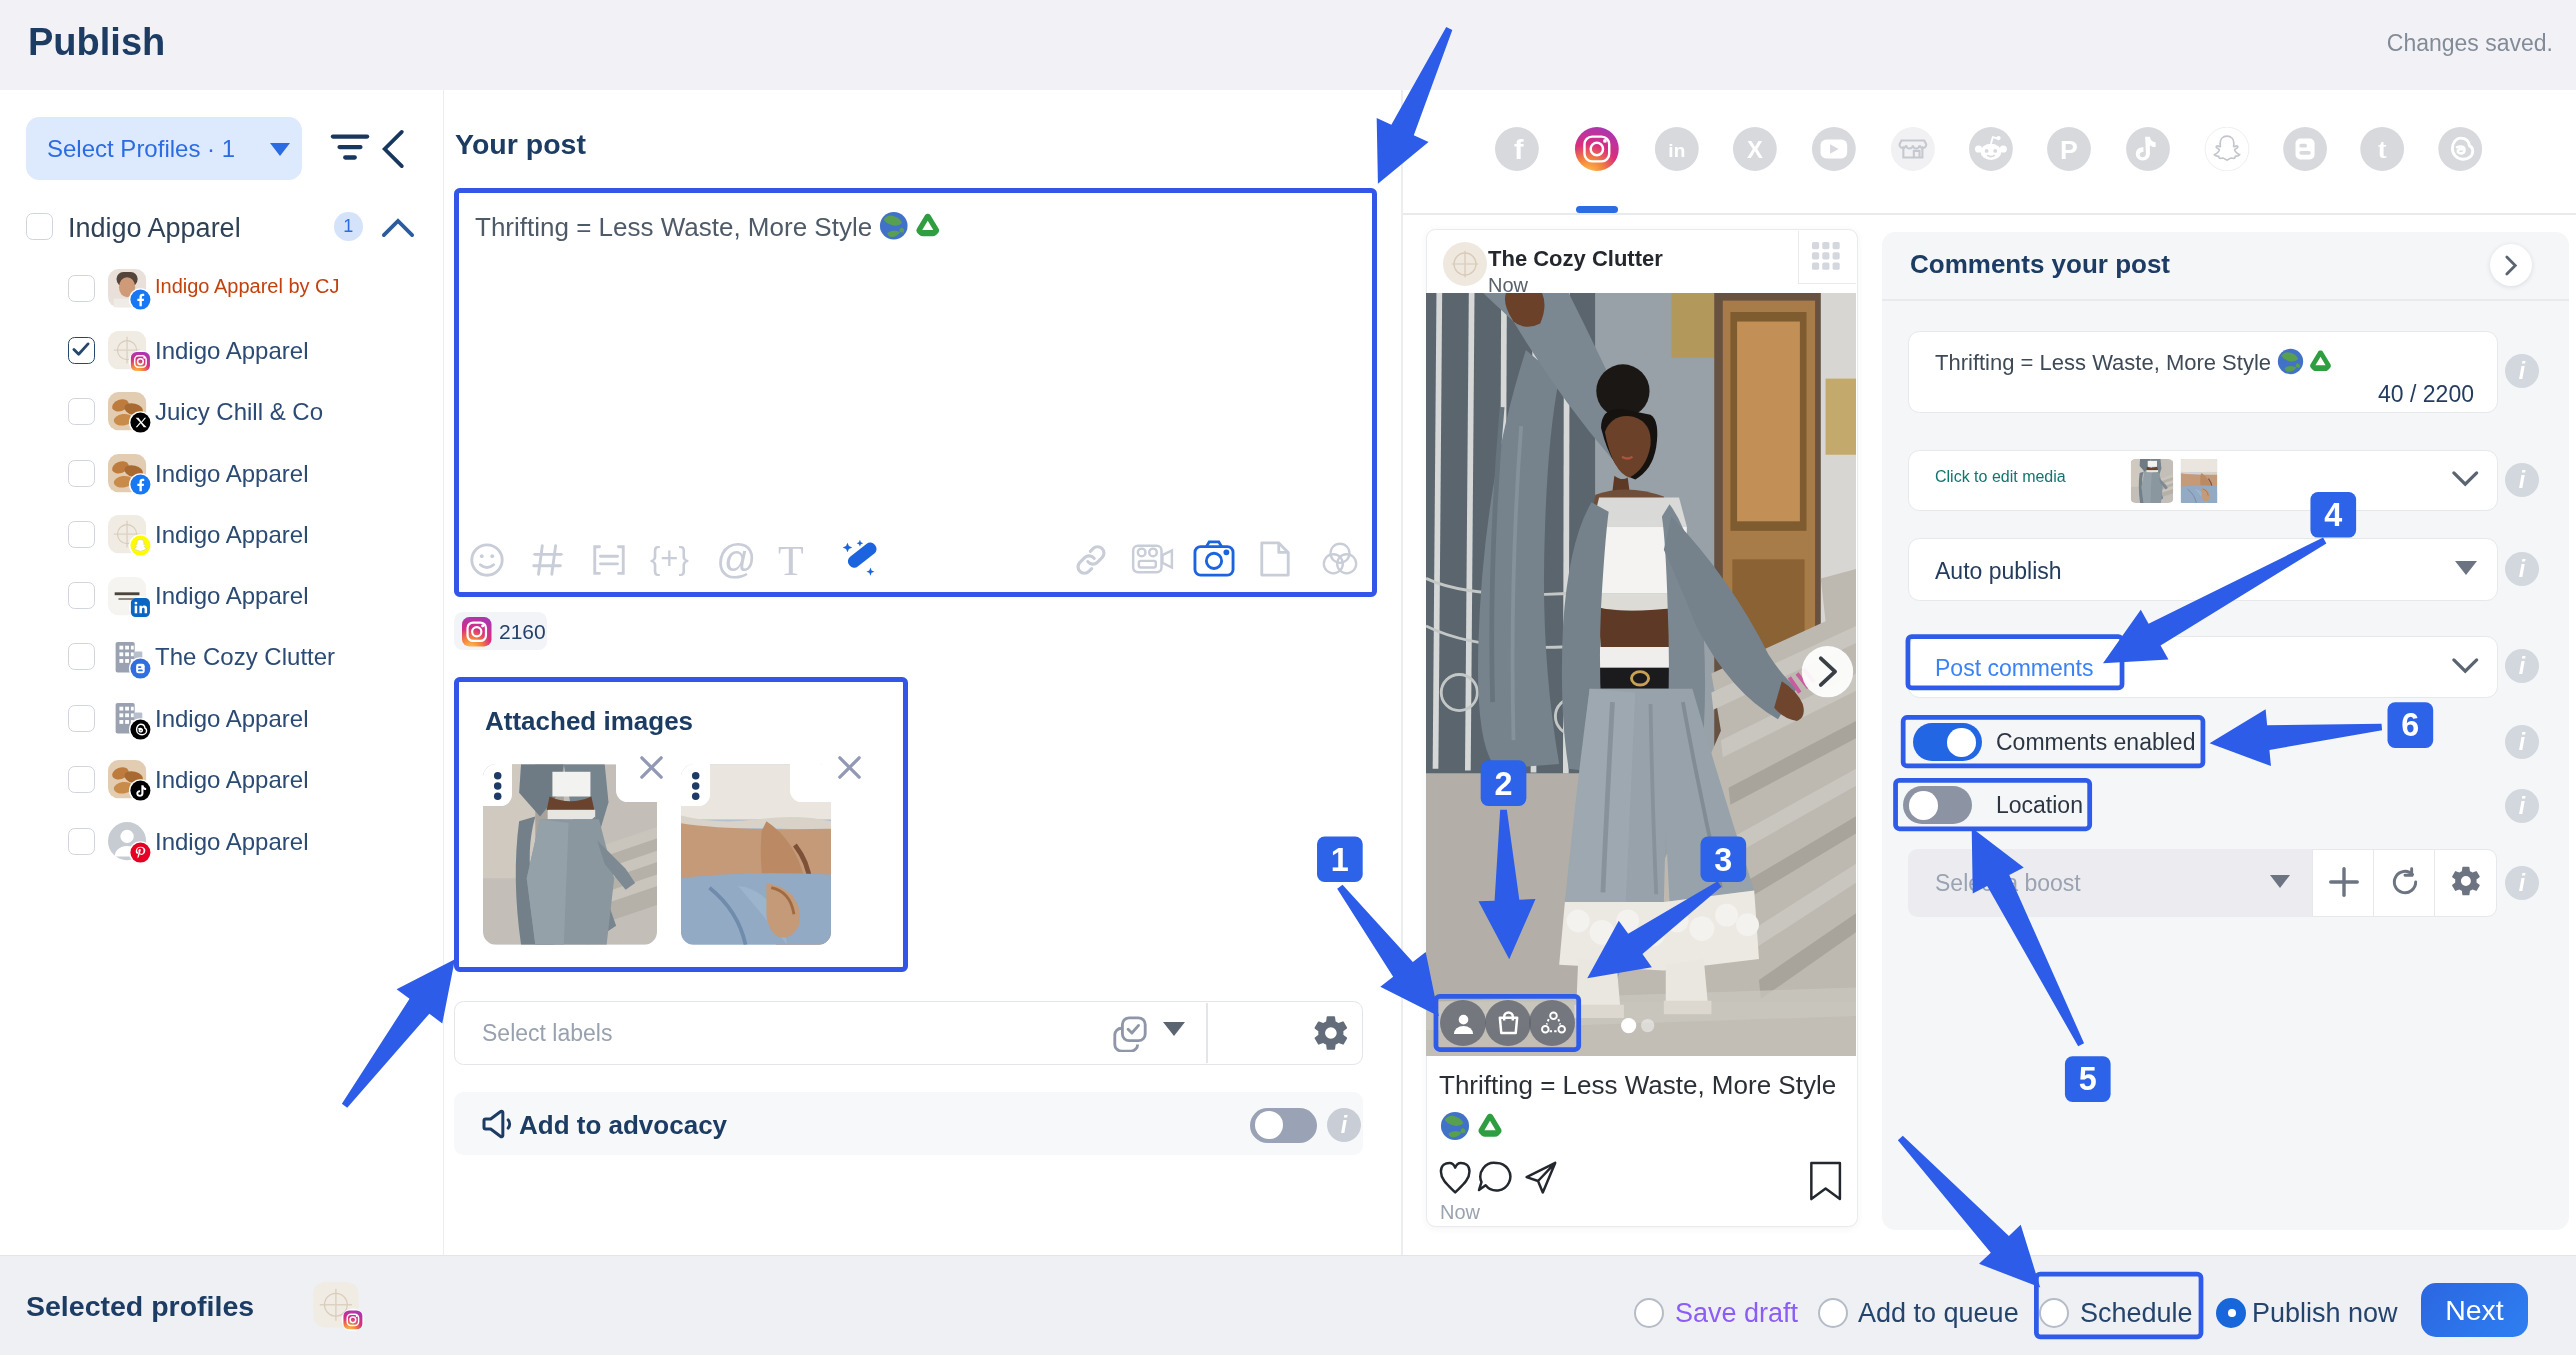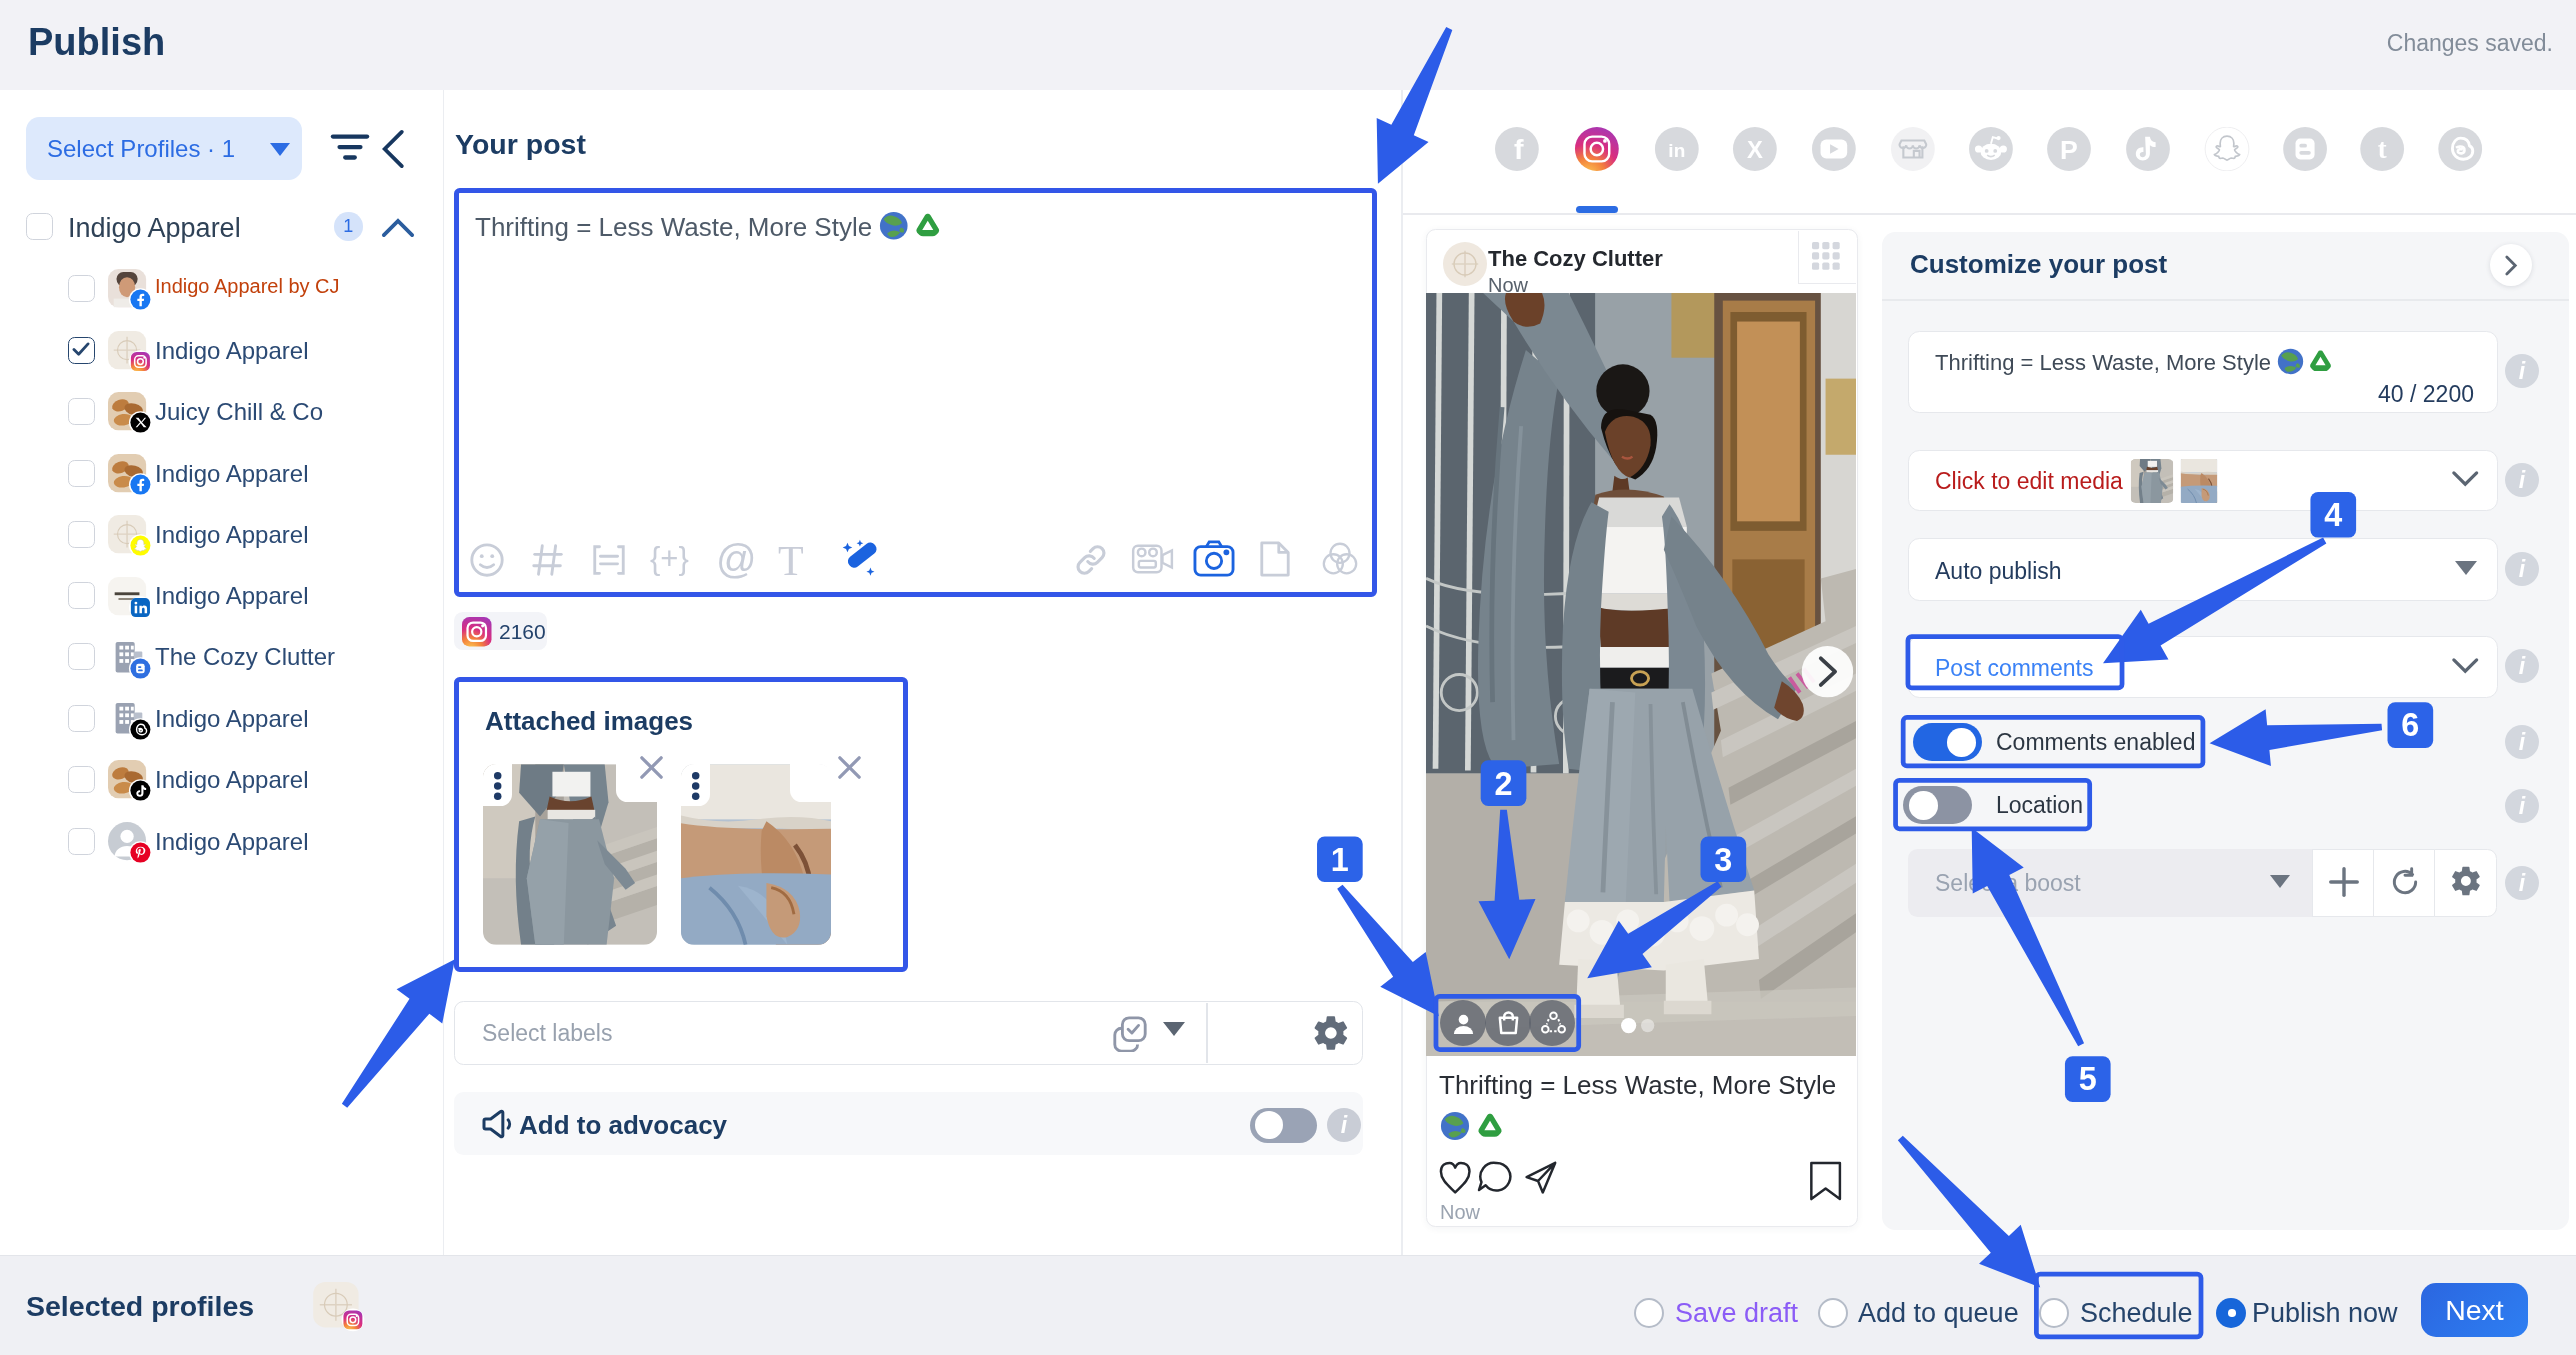--- a/index.html
+++ b/index.html
@@ -634,37 +634,37 @@
       <g fill="none" stroke="#23272e" stroke-width="2.6" stroke-linejoin="round" stroke-linecap="round">
         <path d="M17 33 C10 26 2 20 2 11 C2 4 7 2 11 2 C14 2 16 4 17 7 C18 4 20 2 23 2 C27 2 32 4 32 11 C32 20 24 26 17 33z"></path>
         <path d="M61 2 a14.5 14.5 0 1 1 -11 23.5 l-7 5 2.6-8.4 a14.5 14.5 0 0 1 15.4-20z" transform="translate(-1 0)"></path>
         <path d="M92 17 L122 2 L109 33 L104 21z M122 2 L104 21"></path>
         <path d="M391 2 h30 v38 l-15-11 -15 11z"></path>
       </g>
     </svg>
 <div class="abs" style="left:1440px;top:1201px;font-size:20px;color:#9aa3b0">Now</div>
 
 <div class="abs" style="left:1882px;top:232px;width:687px;height:998px;background:#f5f6f8;border-radius:13.3px"></div>
-<div class="abs navy" style="left:1910px;top:249px;font-size:26px;font-weight:700">Customize your post</div>
+<div class="abs navy" style="left:1910px;top:249px;font-size:26px;font-weight:700">Comments your post</div>
 <div class="abs" style="left:2490px;top:244px;width:42px;height:42px;background:#fff;border-radius:50%;box-shadow:0 1px 4.8px rgba(50,60,80,0.14)"></div>
 <svg class="abs" style="left:2504px;top:254px" width="15" height="23" viewBox="0 0 16 24">
       <path d="M3 3 l9 9 -9 9" fill="none" stroke="#5b6572" stroke-width="3" stroke-linecap="round"></path>
     </svg>
 <div class="abs" style="left:1882px;top:299px;width:687px;height:1.9px;background:#e8eaed"></div>
 
 <div class="abs" style="left:1908px;top:331px;width:590px;height:82px;background:#fff;border:1.9px solid #e6e8ec;border-radius:11.4px"></div>
 <div class="abs" style="left:1935px;top:348px;font-size:22px;color:#3f4a57">Thrifting = Less Waste, More Style <svg width="27" height="27" viewBox="0 0 32 32" style="vertical-align:-4.8px">
         <use href="#em-globe"></use>
       </svg><svg width="27" height="27" viewBox="0 0 32 32" style="vertical-align:-4.8px;margin-left:2.9px">
         <use href="#em-recycle"></use>
       </svg></div>
 <div class="abs" style="left:2265px;top:381px;width:209px;text-align:right;font-size:23px;color:#243c5e">40 / 2200</div>
 
 <div class="abs" style="left:1908px;top:450px;width:590px;height:61px;background:#fff;border:1.9px solid #e6e8ec;border-radius:11.4px"></div>
-<div class="abs" style="left:1935px;top:468px;font-size:23px;color:#b91c1c">Click to edit media</div>
+<div class="abs" style="left:1935px;top:468px;font-size:16px;color:#0f766e">Click to edit media</div>
 <svg class="abs" style="left:2130px;top:459px;border-radius:5.7px" width="44" height="44" viewBox="0 0 183 190">
       <use href="#sym-th1"></use>
     </svg>
 <svg class="abs" style="left:2177px;top:459px;border-radius:5.7px" width="44" height="44" viewBox="0 0 158 190">
       <use href="#sym-th2"></use>
     </svg>
 <svg class="abs" style="left:2451px;top:470px" width="28.5" height="19" viewBox="0 0 30 20">
       <path d="M3 3 l12 12 12-12" fill="none" stroke="#5b6572" stroke-width="3.4" stroke-linecap="round"></path>
     </svg>
 

